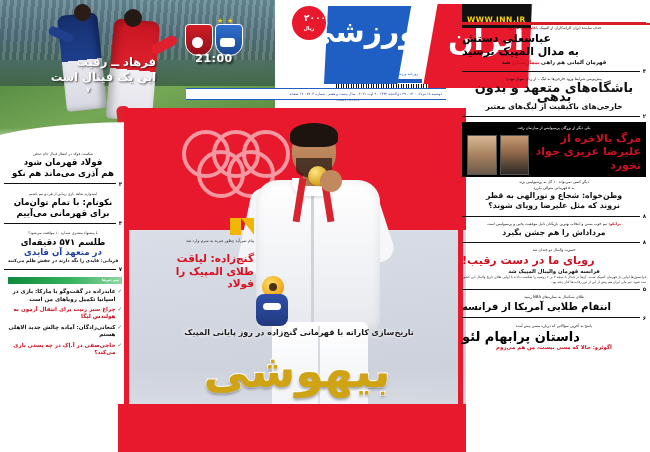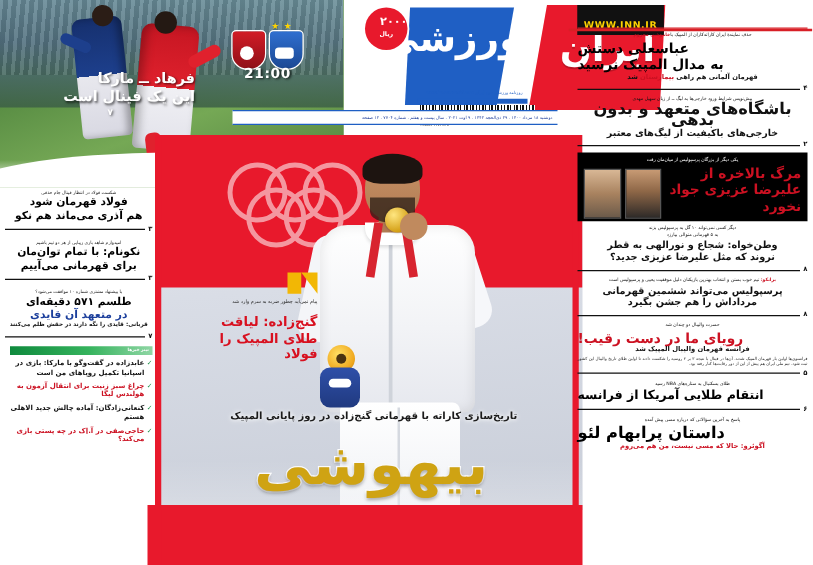--- a/index.html
+++ b/index.html
@@ -224,21 +224,21 @@
     <div class="player abs" id="p-red-head"></div>
     <div class="player abs" id="p-red-arm"></div>
     <div class="player abs" id="p-red-leg"></div>
     <div class="player abs" id="p-red-leg2"></div>
     <div class="abs" id="ball"></div>
     <div id="pf-whitecurve"></div>
     <div class="fade-bottom"></div>
   </div>
 
   <div class="abs" id="ff-head">
-    <div class="l1">فرهاد ــ مارکا</div>
+    <div class="l1">فرهاد ــ رقیب</div>
     <div class="l2">این یک فینال است</div>
   </div>
   <div class="abs" id="ff-pagenum">۷</div>
 
   <div class="abs" id="fixture">
     <div class="crest" id="crest-red"></div>
     <div class="crest" id="crest-blue"></div>
     <div class="star" id="star1">★</div>
     <div class="star" id="star2">★</div>
     <div class="abs" id="kickoff">21:00</div>
@@ -418,32 +418,31 @@
       <div id="obit-photos">
         <div class="ph" id="ph1"></div>
         <div class="ph" id="ph2"></div>
       </div>
     </div>
 
     <div>
       <div class="rc-kick">دیگر کسی نمی‌تواند ۱۰ گل به پرسپولیس بزند</div>
       <div class="rc-kick">به ۵ قهرمانی متوالی بیارزد</div>
       <div class="rc-sub" style="font-size:7.8px;line-height:9.8px;">وطن‌خواه: شجاع و نورالهی به قطر</div>
-      <div class="rc-sub" style="font-size:7.8px;line-height:9.8px;">نروند که مثل علیرضا عزیزی جدید؟</div>
+      <div class="rc-sub" style="font-size:7.8px;line-height:9.8px;">نروند که مثل علیرضا رویای شوند؟</div>
       <div class="rc-rule">
         <span class="pg">۸</span>
         <span class="ln"></span>
       </div>
     </div>
 
     <div>
       <div class="rc-kick">
         <span class="hi">برانکو:</span><span> تیم خوب بستن و انتخاب بهترین بازیکنان دلیل موفقیت یحیی و پرسپولیس است</span>
       </div>
-      <div class="rc-sub" style="font-size:7.8px;line-height:9.8px;">پرسپولیس می‌تواند ششمین قهرمانی</div>
       <div class="rc-sub" style="font-size:7.8px;line-height:9.8px;">مرداد‌اش را هم جشن بگیرد</div>
       <div class="rc-rule">
         <span class="pg">۸</span>
         <span class="ln"></span>
       </div>
     </div>
 
     <div>
       <div class="rc-kick">حسرت والیبال دو چندان شد</div>
       <div class="rc-head red">رویای ما در دست رقیب!</div>

